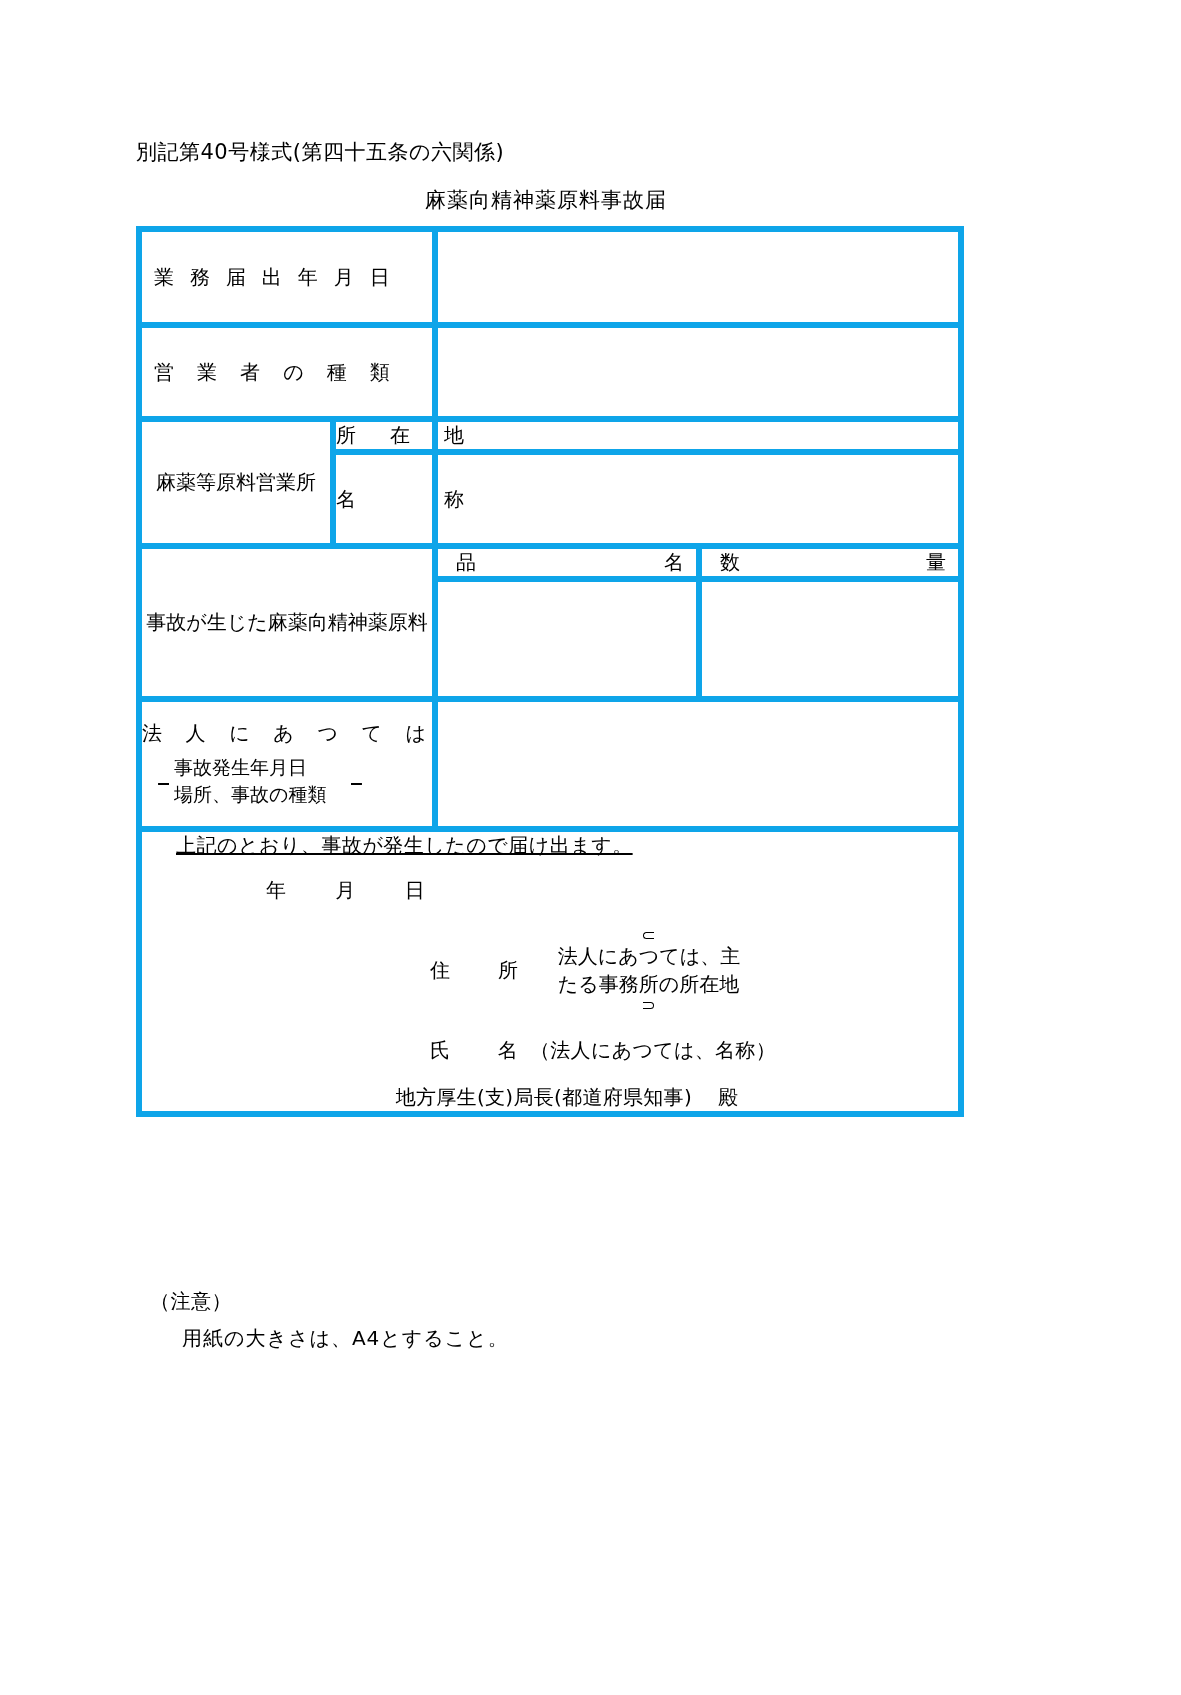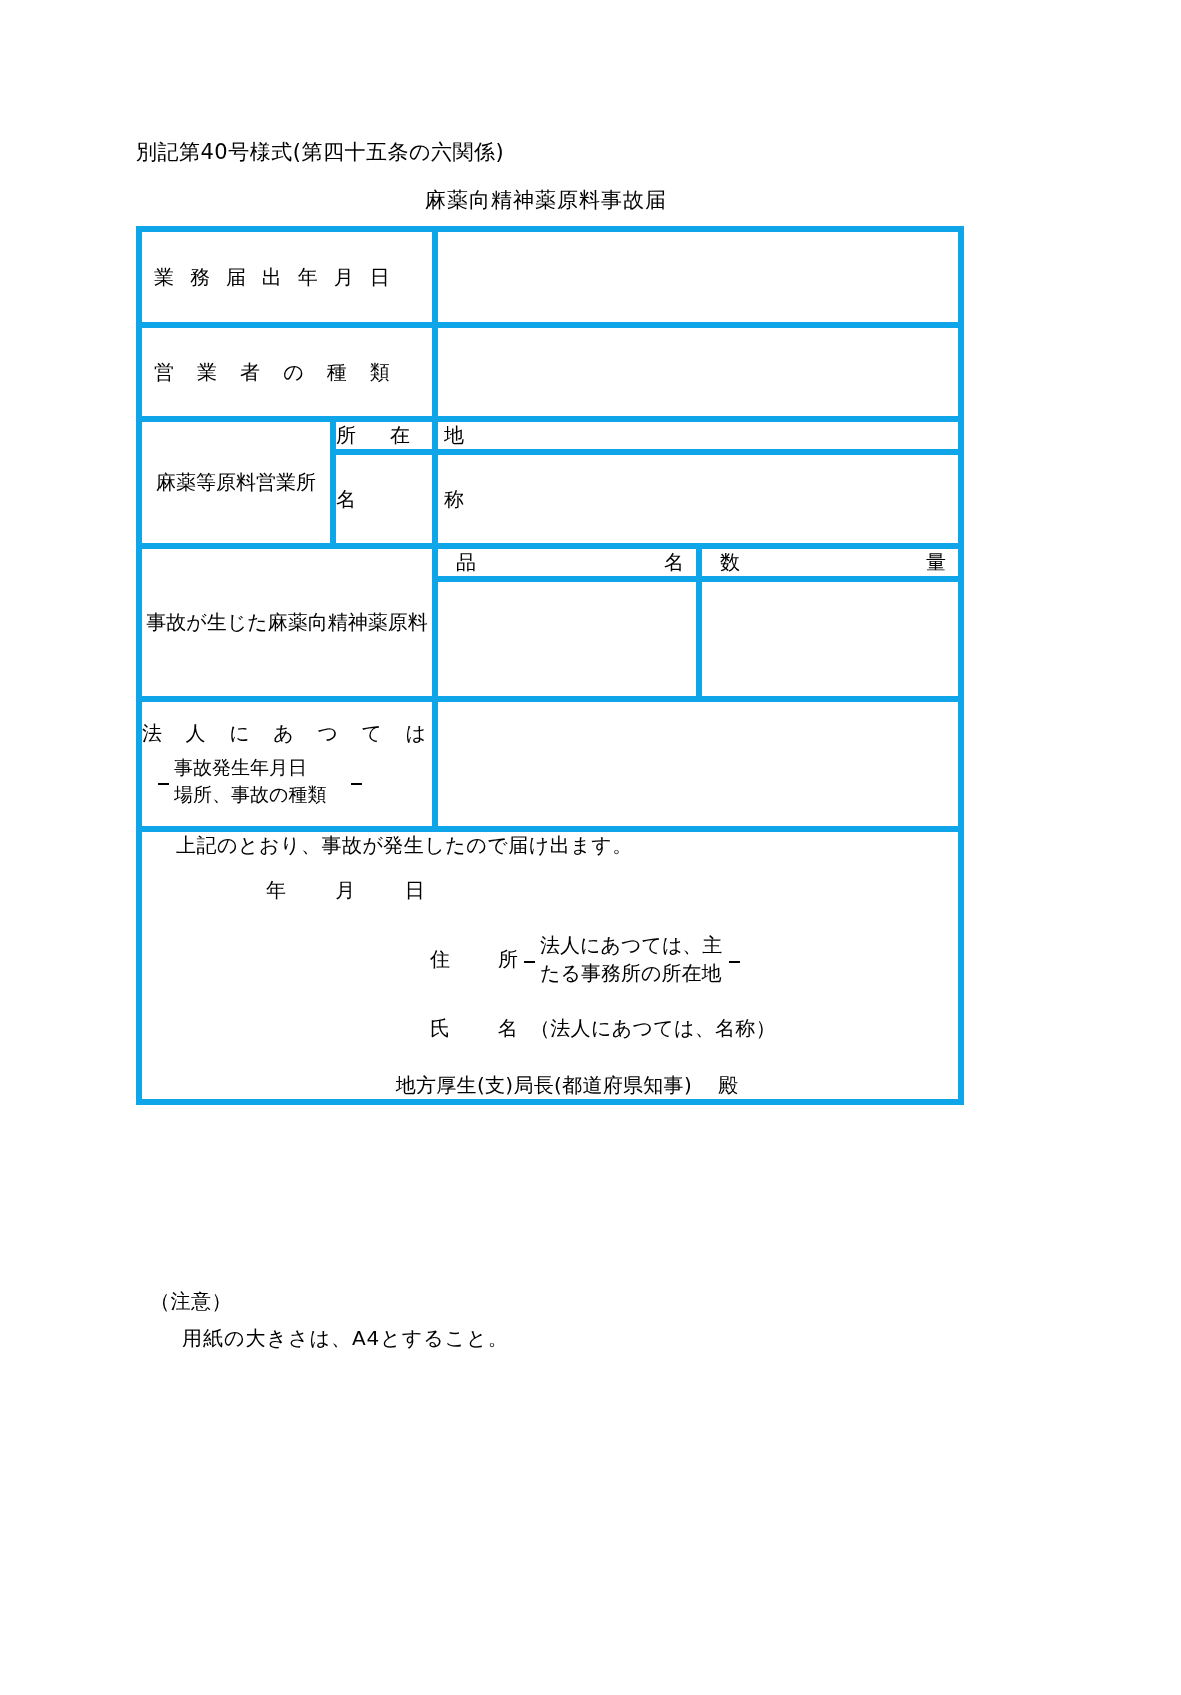--- a/index.html
+++ b/index.html
@@ -136,20 +136,21 @@
   }
   .decl-cell {
     padding: 14px 0 18px 0;
     vertical-align: top;
     font-size: 20px;
   }
   .decl-line1 {
     padding-left: 34px;
     letter-spacing: 0.5px;
     margin-bottom: 18px;
+    text-decoration: underline;
   }
   .decl-date {
     padding-left: 124px;
     margin-bottom: 26px;
     letter-spacing: 0.5px;
   }
   .decl-date .seg { margin-right: 42px; }
   .decl-addr {
     display: flex;
     align-items: center;
@@ -158,21 +159,21 @@
   }
   .addr-label {
     display: inline-block;
     width: 88px;
     text-align: justify;
     text-align-last: justify;
     margin-right: 6px;
   }
   .decl-name {
     padding-left: 288px;
-    margin-bottom: 30px;
+    margin-bottom: 20px;
     letter-spacing: 0.3px;
   }
   .decl-name .nm {
     display: inline-block;
     width: 88px;
     text-align: justify;
     text-align-last: justify;
     margin-right: 12px;
   }
   .decl-to {
@@ -278,21 +279,21 @@
     <tr>
       <td colspan="4" class="decl-cell">
         <div class="decl-line1">上記のとおり、事故が発生したので届け出ます。</div>
         <div class="decl-date">
           <span class="seg">年</span>
           <span class="seg">月</span>
           <span class="seg">日</span>
         </div>
         <div class="decl-addr">
           <span class="addr-label">住所</span>
-          <span class="bracket-wrap" style="margin-left:0; width:216px;">
+          <span class="bracket-wrap" style="margin-left:16px; width:216px;flex-direction:column;">
             <span class="brk left"></span>
             <span class="brk-lines" style="font-size:20px;">
               <span style="display:block">法人にあつては、主</span>
               <span style="display:block">たる事務所の所在地</span>
             </span>
             <span class="brk right"></span>
           </span>
         </div>
         <div class="decl-name">
           <span class="nm">氏名</span><span>（法人にあつては、名称）</span>

